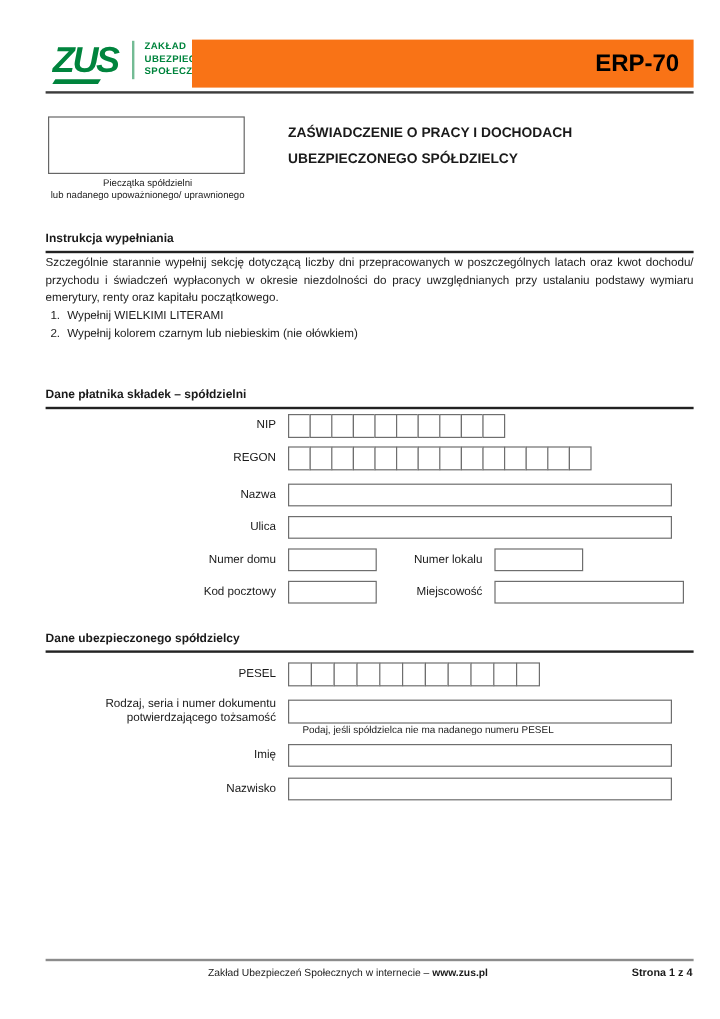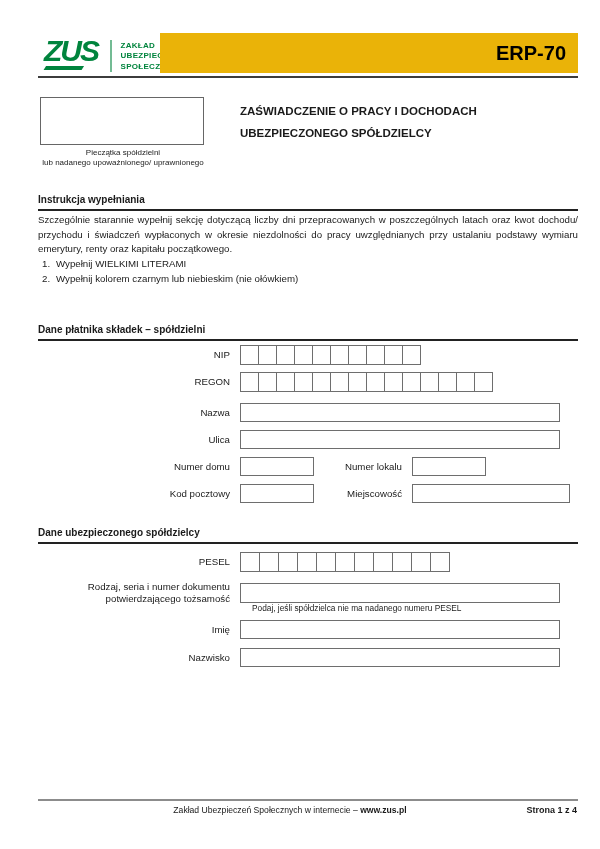--- a/index.html
+++ b/index.html
@@ -1,21 +1,21 @@
 <!DOCTYPE html>
 <html lang="pl"><head>
 <meta charset="utf-8">
 <style>
   * { margin:0; padding:0; box-sizing:border-box; }
   html,body { background:#ffffff; }
   body { font-family:"Liberation Sans", sans-serif; color:#1a1a1a; }
   .page { position:relative; width:600px; height:849px; background:#ffffff; overflow:hidden; }
 
   
-  .logo { position:absolute; left:44px; top:34px; display:flex; align-items:flex-end; }
+  .logo { position:absolute; left:44px; top:34px; display:flex; align-items:flex-start; }
   .zus-mark { position:relative; width:60px; height:38px; }
   .zus-text { position:absolute; left:0; top:0; font-style:italic; font-weight:bold;
               font-size:30px; line-height:34px; letter-spacing:-2px; }
   .zus-swoosh { position:absolute; left:1px; bottom:3px; width:38px; height:3.5px;
                 transform:skewX(-32deg); }
   .logo-sep { width:1.5px; height:32px; margin:0 9px 0 6px; opacity:.55; }
   .logo-org { display:flex; flex-direction:column; }
   .logo-org span { font-size:8px; font-weight:bold; line-height:10.5px; letter-spacing:.3px; }
 
   .code-band { position:absolute; left:160px; top:33px; width:418px; height:40px; }
@@ -76,21 +76,21 @@
       <span class="zus-swoosh brand-bg" style="background: rgb(0, 132, 61);"></span>
     </div>
     <div class="logo-sep brand-bg" style="background: rgb(0, 132, 61);"></div>
     <div class="logo-org brand-fg" style="color: rgb(0, 132, 61);">
       <span>ZAKŁAD</span>
       <span>UBEZPIECZEŃ</span>
       <span>SPOŁECZNYCH</span>
     </div>
   </div>
 
-  <div class="code-band" style="background: #eab308;">
+  <div class="code-band" style="background: #f97316;">
     <span>ERP-70</span>
   </div>
   <div class="header-rule"></div>
 
   <div class="stamp-box"></div>
   <div class="stamp-caption">
     <div>Pieczątka spółdzielni</div>
     <div>lub nadanego upoważnionego/ uprawnionego</div>
   </div>
 

